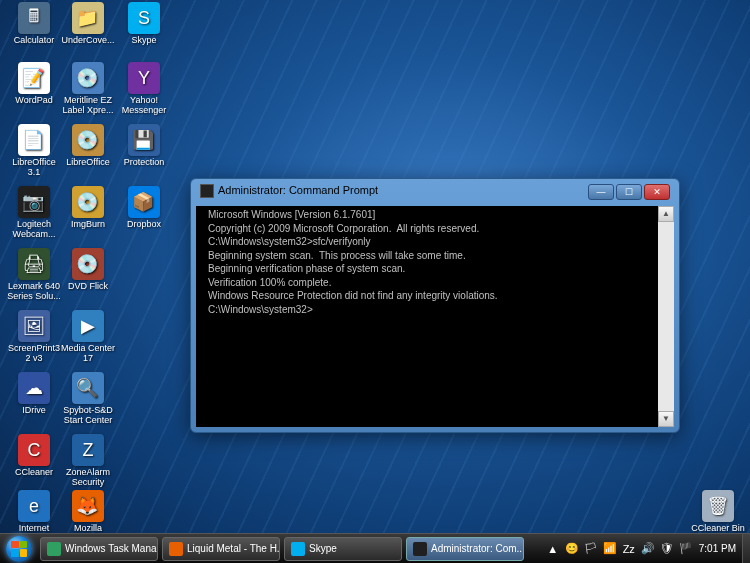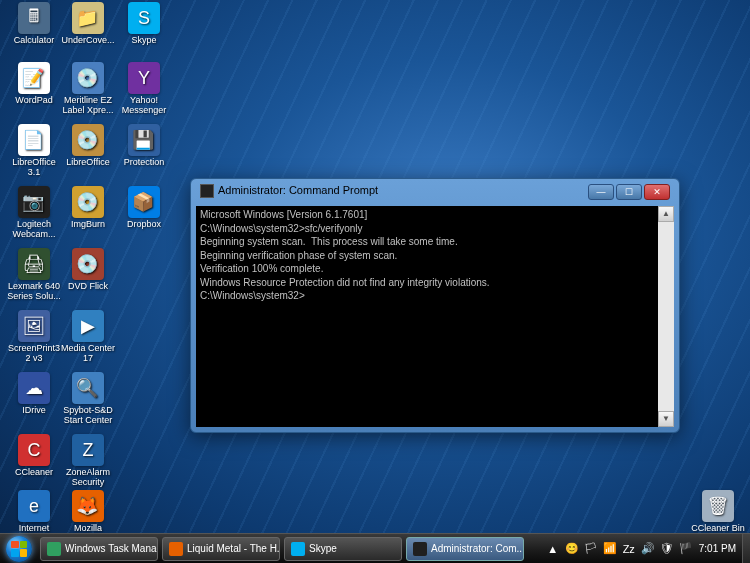--- a/index.html
+++ b/index.html
@@ -46,21 +46,21 @@
   width:26px; height:16px; border-radius:3px; display:flex; align-items:center; justify-content:center;
   font-size:9px; color:#fff; cursor:pointer;
   background:linear-gradient(180deg,#7aa8d8,#4878a8); border:1px solid #2a5080;
 }
 .winbtn.close { background:linear-gradient(180deg,#e07070,#c03030); border-color:#802020; }
 .console {
   background:#000; height:calc(100% - 22px); overflow:hidden;
   font-family:"Lucida Console","Consolas",monospace; font-size:10px;
   color:#c0c0c0; padding:2px 4px; position:relative; line-height:1.35;
 }
-.console .line { white-space:pre; }
+.console .line { white-space:pre;margin-left:8px; }
 .scrollbar {
   position:absolute; right:0; top:0; bottom:0; width:16px;
   background:#e8e8e8; display:flex; flex-direction:column;
 }
 .sb-btn { height:16px; background:linear-gradient(180deg,#f8f8f8,#d0d0d0); border:1px solid #aaa; font-size:8px; display:flex; align-items:center; justify-content:center; color:#555; cursor:pointer;}
 .sb-track { flex:1; background:#e8e8e8; }
 
 .taskbar {
   position:absolute; bottom:0; left:0; right:0; height:30px;
   background:linear-gradient(180deg,#3a3a3a 0%,#1a1a1a 60%,#0a0a0a 100%);
@@ -197,20 +197,21 @@
     <div class="title">Administrator: Command Prompt</div>
     <div class="winbtns">
       <div class="winbtn">—</div>
       <div class="winbtn">☐</div>
       <div class="winbtn close">✕</div>
     </div>
   </div>
   <div class="console">
     <div id="console-lines">
         <div class="line">Microsoft Windows [Version 6.1.7601]</div>
+        <div class="line">Copyright (c) 2009 Microsoft Corporation.  All rights reserved.</div>
         <div class="line"></div>
         <div class="line">C:\Windows\system32&gt;sfc/verifyonly</div>
         <div class="line"></div>
         <div class="line">Beginning system scan.  This process will take some time.</div>
         <div class="line"></div>
         <div class="line">Beginning verification phase of system scan.</div>
         <div class="line">Verification 100% complete.</div>
         <div class="line"></div>
         <div class="line">Windows Resource Protection did not find any integrity violations.</div>
         <div class="line"></div>

